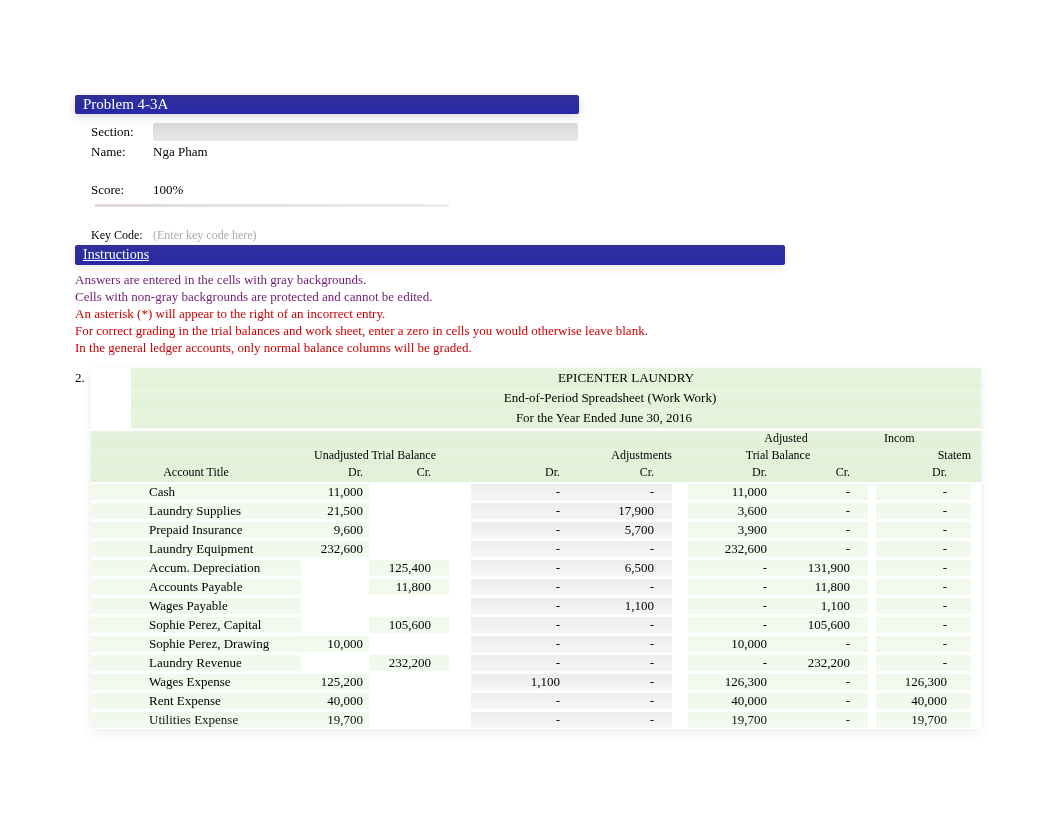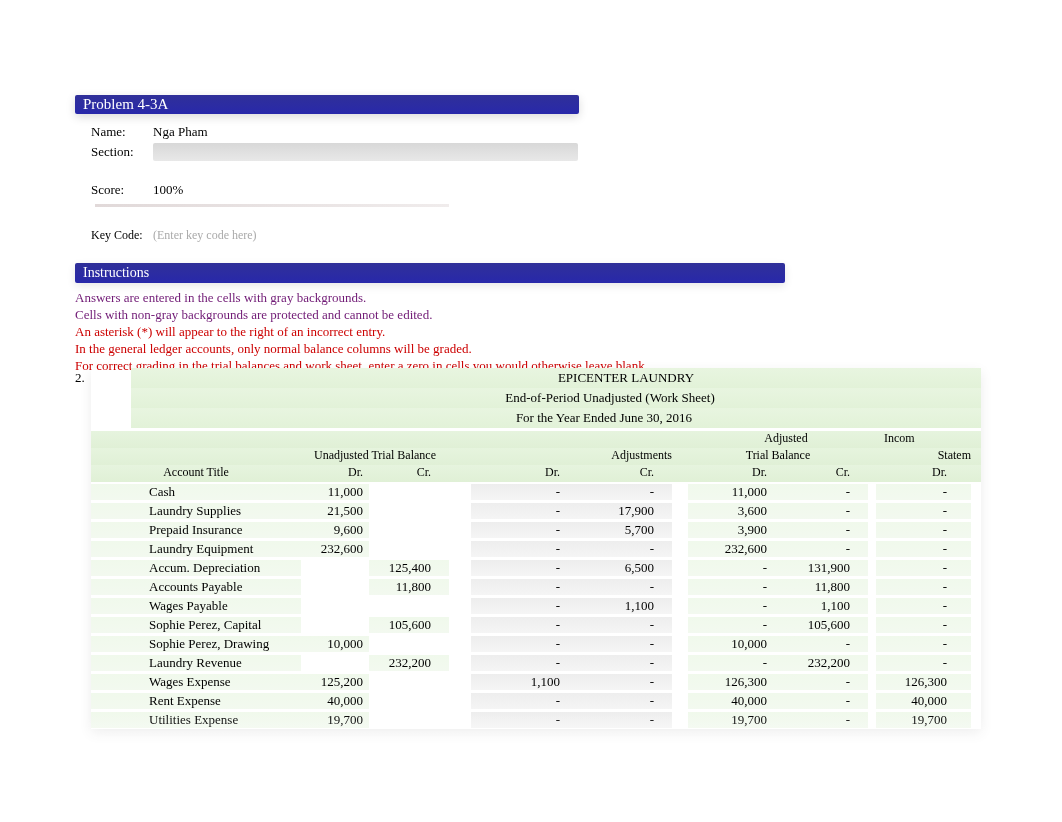--- a/index.html
+++ b/index.html
@@ -74,25 +74,26 @@
     }
     .keycode-placeholder {
       color: #aaaaaa;
       font-style: normal;
       font-size: 12px;
     }
     .instructions-bar {
       background: linear-gradient(to bottom, #303099, #2828aa);
       color: #ffffff;
       font-size: 14px;
-      margin-top: 18px;
+      margin-top: 0;
       padding: 2px 8px;
       width: 710px;
       border-radius: 2px;
       box-shadow: 0 3px 8px rgba(0,0,0,0.1);
+      text-decoration: underline;
     }
     .instructions-text {
       margin-top: 6px;
       font-size: 13px;
       line-height: 17px;
     }
     .instructions-text .black {
       color: #701a75;
     }
     .instructions-text .red {
@@ -188,55 +189,55 @@
     }
   </style>
 </head>
 <body>
 
 <div class="container">
   <div class="problem-header">Problem 4-3A</div>
 
   <div class="info-grid">
     <div class="info-row">
+      <span class="info-label">Section:</span>
+      <span class="info-section-cell"></span>
+    </div>
+    <div class="info-row">
       <span class="info-label">Name:</span>
       <span class="info-value">Nga Pham</span>
-    </div>
-    <div class="info-row">
-      <span class="info-label">Section:</span>
-      <span class="info-section-cell"></span>
     </div>
     <div class="spacer-row"></div>
     <div class="info-row score-row">
       <span class="info-label">Score:</span>
       <span class="info-value">100%</span>
     </div>
     <div class="score-line"></div>
     <div class="info-row keycode-row">
       <span class="info-label">Key Code:</span>
       <span class="keycode-placeholder">(Enter key code here)</span>
     </div>
   </div>
 
   <div class="instructions-bar">Instructions</div>
 
   <div class="instructions-text">
     <div class="black">Answers are entered in the cells with gray backgrounds.</div>
     <div class="black">Cells with non-gray backgrounds are protected and cannot be edited.</div>
     <div class="red">An asterisk (*) will appear to the right of an incorrect entry.</div>
+    <div class="red">For correct grading in the trial balances and work sheet, enter a zero in cells you would otherwise leave blank.</div>
     <div class="red">In the general ledger accounts, only normal balance columns will be graded.</div>
-    <div class="red">For correct grading in the trial balances and work sheet, enter a zero in cells you would otherwise leave blank.</div>
   </div>
 </div>
 
 <div class="section-num">2.</div>
 
 <div class="worksheet">
   <div class="ws-header ws-header-title">EPICENTER LAUNDRY</div>
-  <div class="ws-header ws-header-sub1">End-of-Period Unadjusted (Work Sheet)</div>
+  <div class="ws-header ws-header-sub1">End-of-Period Spreadsheet (Work Work)</div>
   <div class="ws-header ws-header-sub2">For the Year Ended June 30, 2016</div>
   <div class="ws-thin"></div>
 
   <div class="col-head-row1">
     <div class="col-acct"></div>
     <div class="col-dr"></div>
       <div class="col-cr"></div>
     <div class="col-gap1"></div>
     <div class="col-adj-dr"></div>
       <div class="col-adj-cr"></div>

